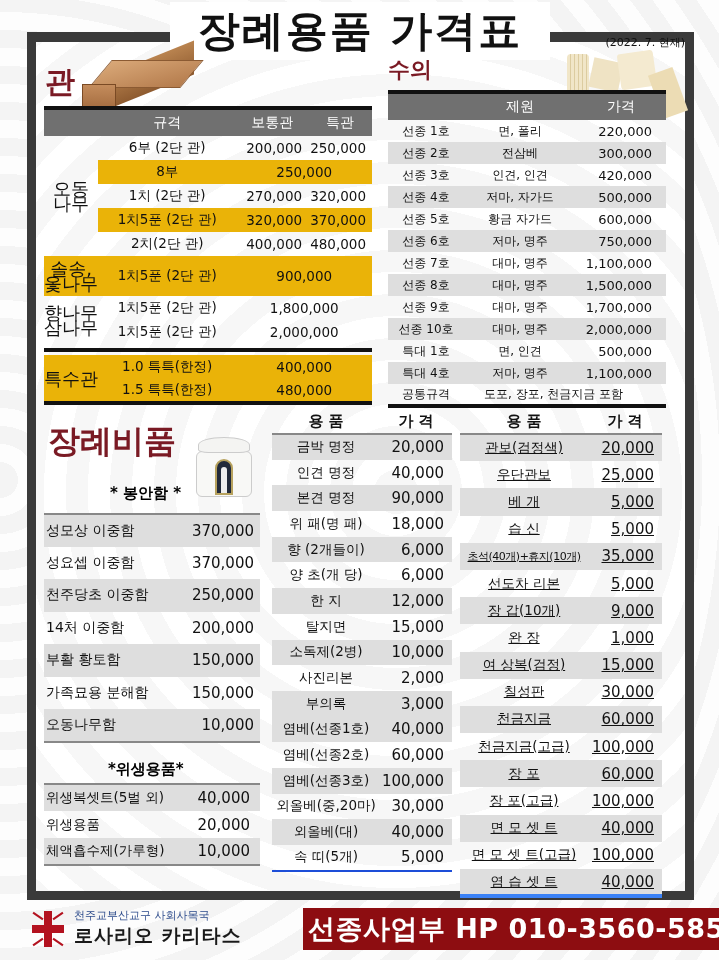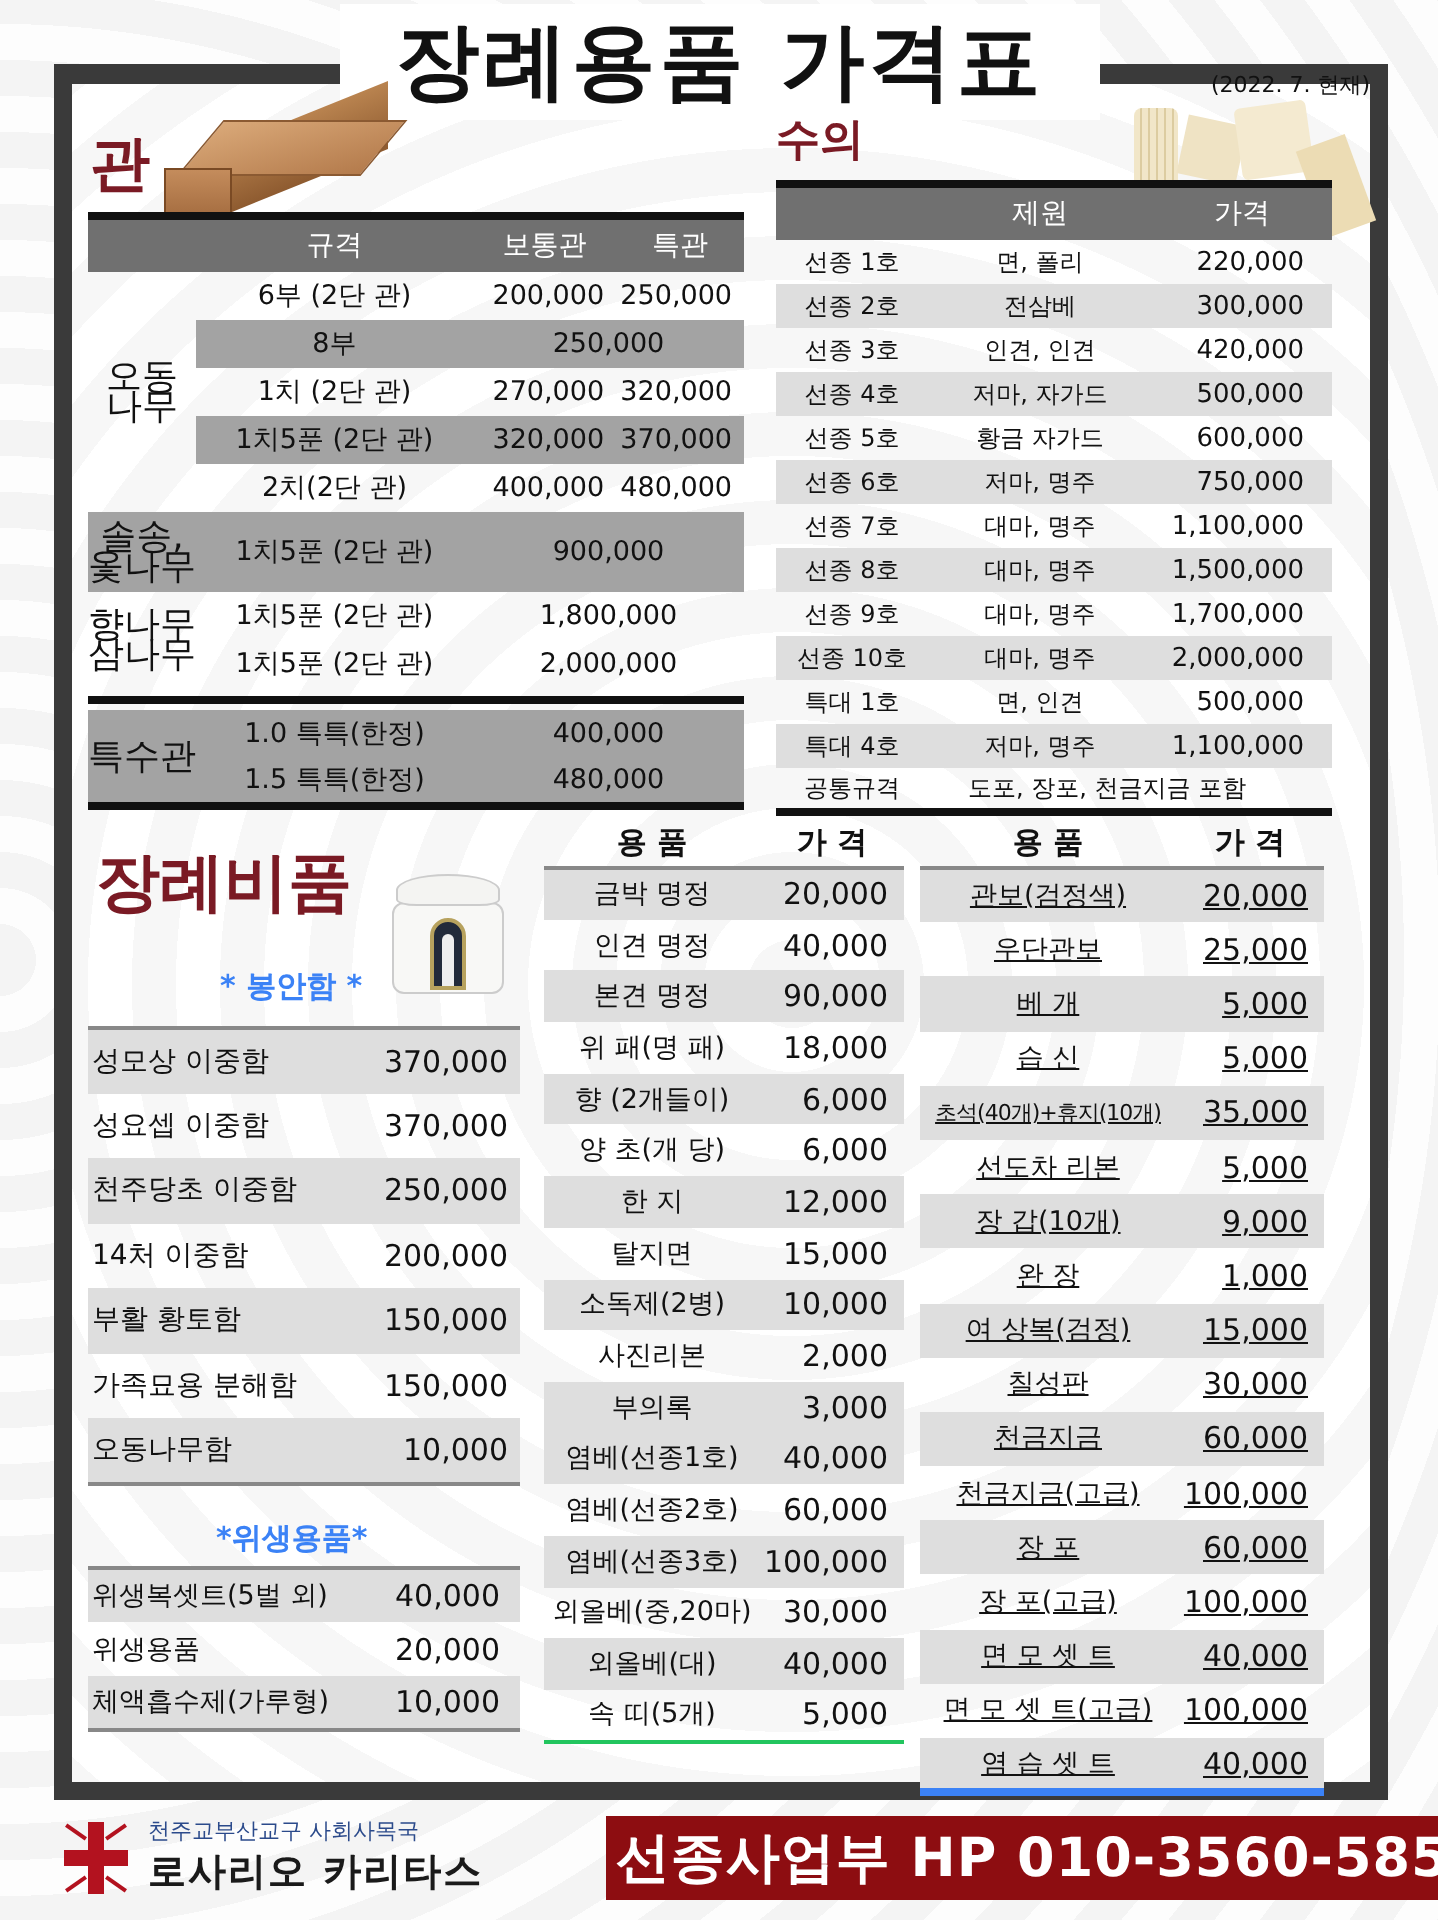--- a/index.html
+++ b/index.html
@@ -71,55 +71,55 @@
   .urn .fig { position: absolute; left: 25px; top: 30px; width: 6px; height: 26px; background: #eee; border-radius: 3px 3px 0 0; }
 
   
   table { border-collapse: collapse; position: absolute; font-size: 13px; }
   td, th { text-align: center; white-space: nowrap; }
   .hdr-dark th {
     background: #707070; color: #fff; font-weight: normal; font-size: 14px;
     border-top: 4px solid #111; height: 28px;
   }
   .alt td.g, tr.alt td { background: #dedede; }
-  .gray { background: #a3a3a3; }
+  .gray { background: #eab308; }
 
   
   .t-gwan { left: 44px; top: 106px; width: 328px; }
   .t-gwan td { height: 24px; font-size: 13.5px; }
   .t-gwan td.cat { font-size: 18px; line-height: 15px; }
   .t-gwan .num { text-align: right; padding-right: 6px; }
   .t-gwan .rule td { height: 0; border-top: 4px solid #111; padding: 0; }
   .t-gwan .gap td { height: 8px; }
 
   .t-suui { left: 388px; top: 90px; width: 278px; }
   .t-suui td { height: 22px; font-size: 12px; }
   .t-suui td.price { text-align: right; padding-right: 14px; font-size: 13px; }
   .t-suui tbody tr:last-child td { border-bottom: 4px solid #111; }
 
-  .sub-head { position: absolute; font-size: 15px; font-weight: bold; color: #3b82f6; }
+  .sub-head { position: absolute; font-size: 15px; font-weight: bold; color: #000000; }
   .bonan-head { left: 110px; top: 484px; }
   .wisaeng-head { left: 108px; top: 760px; }
 
   .t-bonan { left: 44px; top: 513px; width: 216px; }
   .t-bonan td { height: 32.5px; font-size: 14px; }
   .t-bonan td.name { text-align: left; padding-left: 2px; }
   .t-bonan td.price { text-align: right; padding-right: 6px; font-size: 15px; }
   .t-bonan { border-top: 2px solid #888; border-bottom: 2px solid #888; }
 
   .t-wisaeng { left: 44px; top: 783px; width: 216px; border-top: 2px solid #888; border-bottom: 2px solid #888; }
   .t-wisaeng td { height: 27px; font-size: 13.5px; }
   .t-wisaeng td.name { text-align: left; padding-left: 2px; }
   .t-wisaeng td.price { text-align: right; padding-right: 10px; font-size: 15px; }
 
   .t-mid { left: 272px; top: 410px; width: 180px; }
   .t-mid th { font-size: 15px; font-weight: bold; height: 24px; border-bottom: 2px solid #888; }
   .t-mid td { height: 25.7px; font-size: 13.5px; }
   .t-mid td.price { text-align: right; padding-right: 8px; font-size: 15px; }
-  .t-mid tbody { border-bottom: 2px solid #22c55e; }
+  .t-mid tbody { border-bottom: 2px solid #1d4ed8; }
 
   .t-right { left: 460px; top: 410px; width: 202px; }
   .t-right th { font-size: 15px; font-weight: bold; height: 24px; border-bottom: 2px solid #888; }
   .t-right td { height: 27.2px; font-size: 13.5px; }
   .t-right td.price { text-align: right; padding-right: 8px; font-size: 15px; }
   .t-right tbody { border-bottom: 4px solid #3b82f6; text-decoration: underline; }
 
   
   .footer-logo { position: absolute; left: 30px; top: 908px; display: flex; align-items: center; }
   .caritas-mark { width: 36px; height: 40px; position: relative; }

